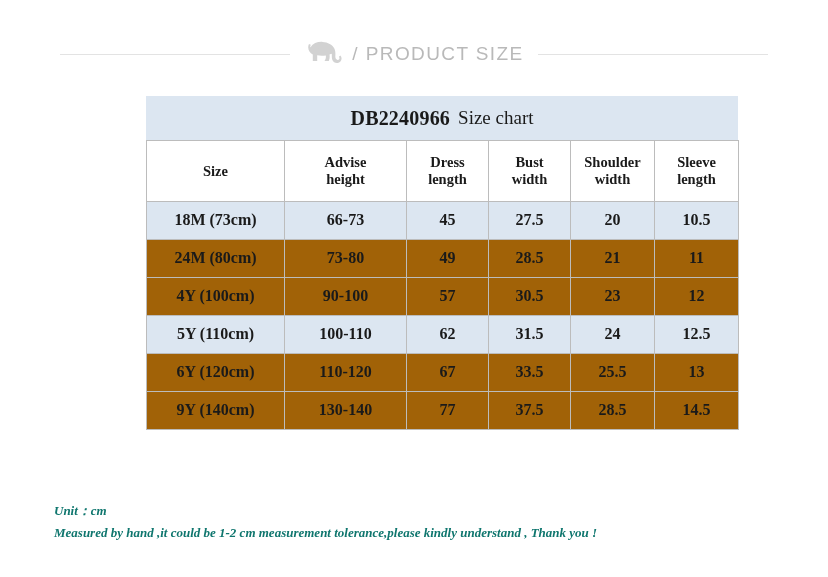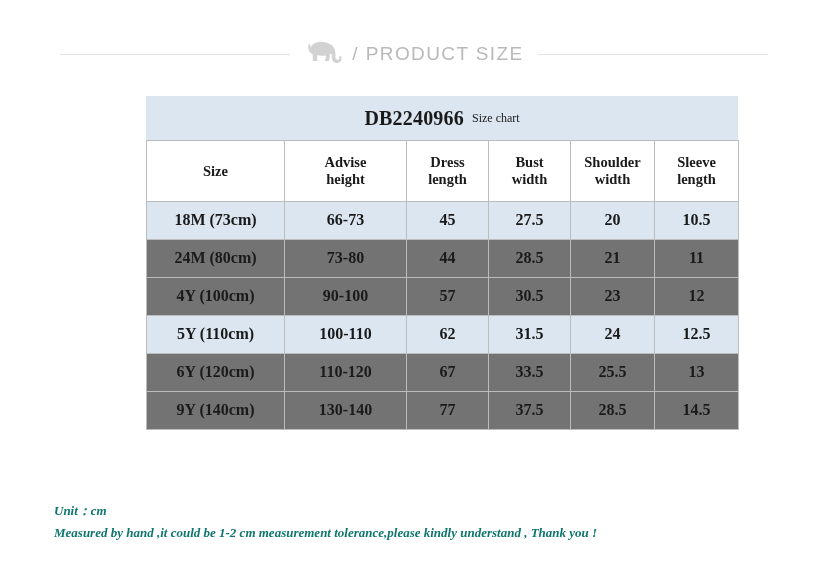--- a/index.html
+++ b/index.html
@@ -75,21 +75,21 @@
     align-items: center;
     justify-content: center;
     gap: 8px;
   }
   .chart-code {
     font-size: 20px;
     font-weight: bold;
     letter-spacing: .2px;
   }
   .chart-sub {
-    font-size: 12px;
+    font-size: 19px;
     font-weight: normal;
   }
 
   table.size-table {
     border-collapse: collapse;
     width: 592px;
     table-layout: fixed;
   }
   table.size-table td,
   table.size-table th {
@@ -103,21 +103,21 @@
   }
   table.size-table thead th {
     height: 60px;
     background: #ffffff;
     font-size: 14.5px;
   }
   table.size-table thead th span.two-line {
     display: block;
   }
   tr.shaded td { background: #dce6f1; }
-  tr.plain  td { background: #737373; margin-top: 31px; }
+  tr.plain  td { background: #a16207; margin-top: 31px; }
 
   col.c0 { width: 138px; }
   col.c1 { width: 122px; }
   col.c2 { width: 82px; }
   col.c3 { width: 82px; }
   col.c4 { width: 84px; }
   col.c5 { width: 84px; }
 
   
   .notes {
@@ -199,21 +199,21 @@
         <td>18M (73cm)</td>
         <td>66-73</td>
         <td>45</td>
         <td>27.5</td>
         <td>20</td>
         <td>10.5</td>
       </tr>
       <tr class="plain">
         <td>24M (80cm)</td>
         <td>73-80</td>
-        <td>44</td>
+        <td>49</td>
         <td>28.5</td>
         <td>21</td>
         <td>11</td>
       </tr>
       <tr class="plain">
         <td>4Y (100cm)</td>
         <td>90-100</td>
         <td>57</td>
         <td>30.5</td>
         <td>23</td>

